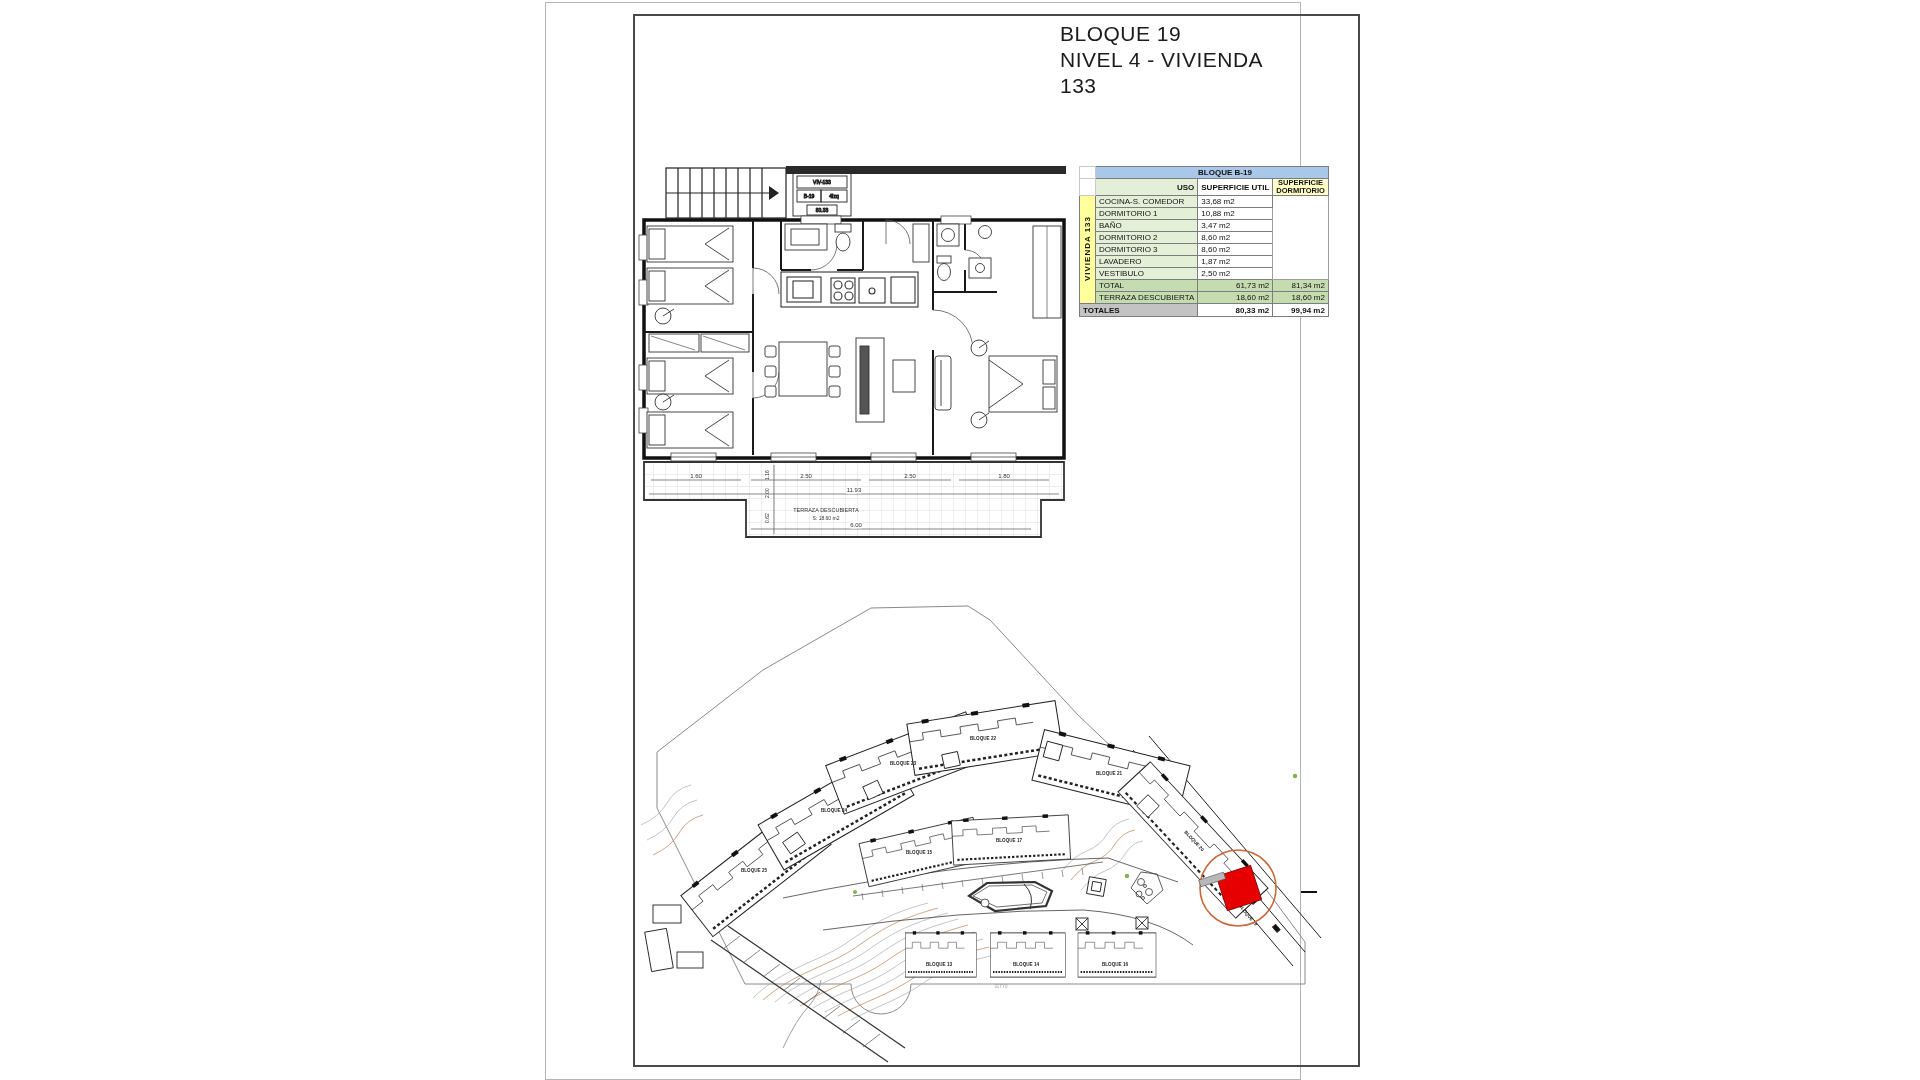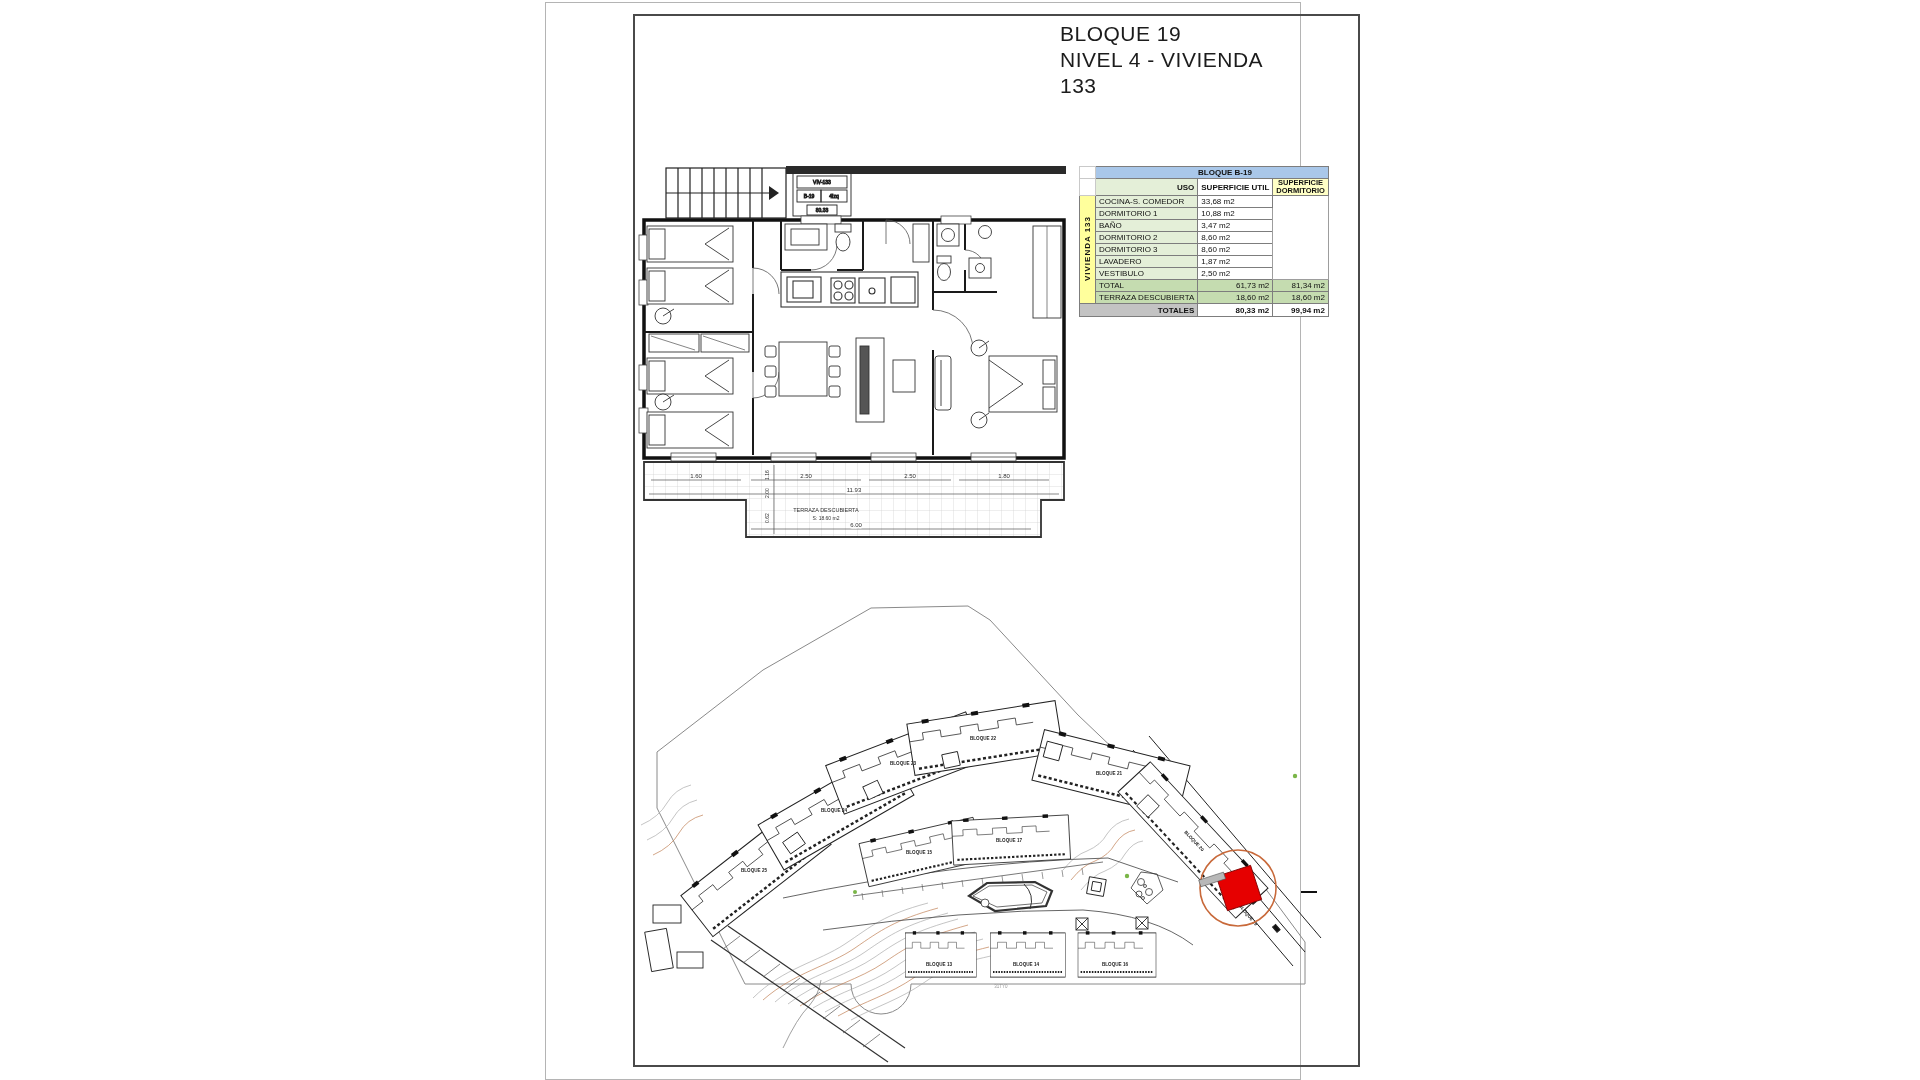--- a/index.html
+++ b/index.html
@@ -5,21 +5,21 @@
   * { margin:0; padding:0; box-sizing:border-box; }
   html,body { width:1920px; height:1080px; background:#ffffff; font-family:"Liberation Sans", sans-serif; overflow:hidden; }
   .page { position:absolute; left:545px; top:2px; width:756px; height:1078px; background:#fff; border:1px solid #b4b4b4; }
   .frame { position:absolute; left:87px; top:11px; width:727px; height:1053px; border:2px solid #4a4a4a; }
   .title { position:absolute; left:514px; top:18px; font-size:21px; line-height:26px; color:#1c1c1c; letter-spacing:0.5px; }
   
   .areas { position:absolute; left:533px; top:163px; border-collapse:collapse; font-size:8px; color:#111; }
   .areas td { border:1px solid #7d7d7d; padding:0 3px; height:12px; line-height:9px; white-space:nowrap; }
   .areas .blue   { background:#a9c7e9; text-align:center; font-weight:bold; height:11px;padding-left:29px; }
   .areas .ghead  { background:#c6c6c6; text-align:right; font-weight:bold; }
-  .areas .yhead  { background:#ffffc6; text-align:center; font-weight:bold; font-size:7.5px; line-height:8px; }
+  .areas .yhead  { background:#ffffc6; text-align:center; font-weight:bold; font-size:7.5px; line-height:8px;border-radius:6px; }
   .areas .uso    { background:#e4efd8; width:97px; }
   .areas .val    { background:#fff; width:83px; }
   .areas .cons   { width:82px; }
   .areas .empty  { background:#fff; border:1px solid #9d9d9d; }
   .areas .tgreen { background:#c5dcb0; }
   .areas .tright { text-align:right; }
   .areas .totrow td { background:#c3c3c3; font-weight:bold; height:13px; }
   .areas .totval { background:#fff !important; text-align:right; }
   .areas .corner { background:#fff; border:1px solid #c9c9c9; width:20px; }
   .areas .viv { background:#ffff9c; width:20px; text-align:center; vertical-align:middle; }
@@ -89,21 +89,21 @@
       <td class="uso tgreen">TOTAL</td>
       <td class="val tgreen tright">61,73 m2</td>
       <td class="cons tgreen tright">81,34 m2</td>
     </tr>
     <tr>
       <td class="uso tgreen">TERRAZA DESCUBIERTA</td>
       <td class="val tgreen tright">18,60 m2</td>
       <td class="cons tgreen tright">18,60 m2</td>
     </tr>
     <tr class="totrow">
-      <td colspan="2" style="text-align:right">TOTALES</td>
+      <td colspan="2" style="text-align:left">TOTALES</td>
       <td class="totval">80,33 m2</td>
       <td class="totval">99,94 m2</td>
     </tr>
   </tbody>
     </table>
 
   <svg style="left:85px; top:147px;" width="450" height="412" viewBox="-10 0 450 412">
     <defs>
       <pattern id="grid" width="12" height="12" patternUnits="userSpaceOnUse">
         <path d="M12 0H0V12" fill="none" stroke="#cfcfcf" stroke-width="0.7"></path>

